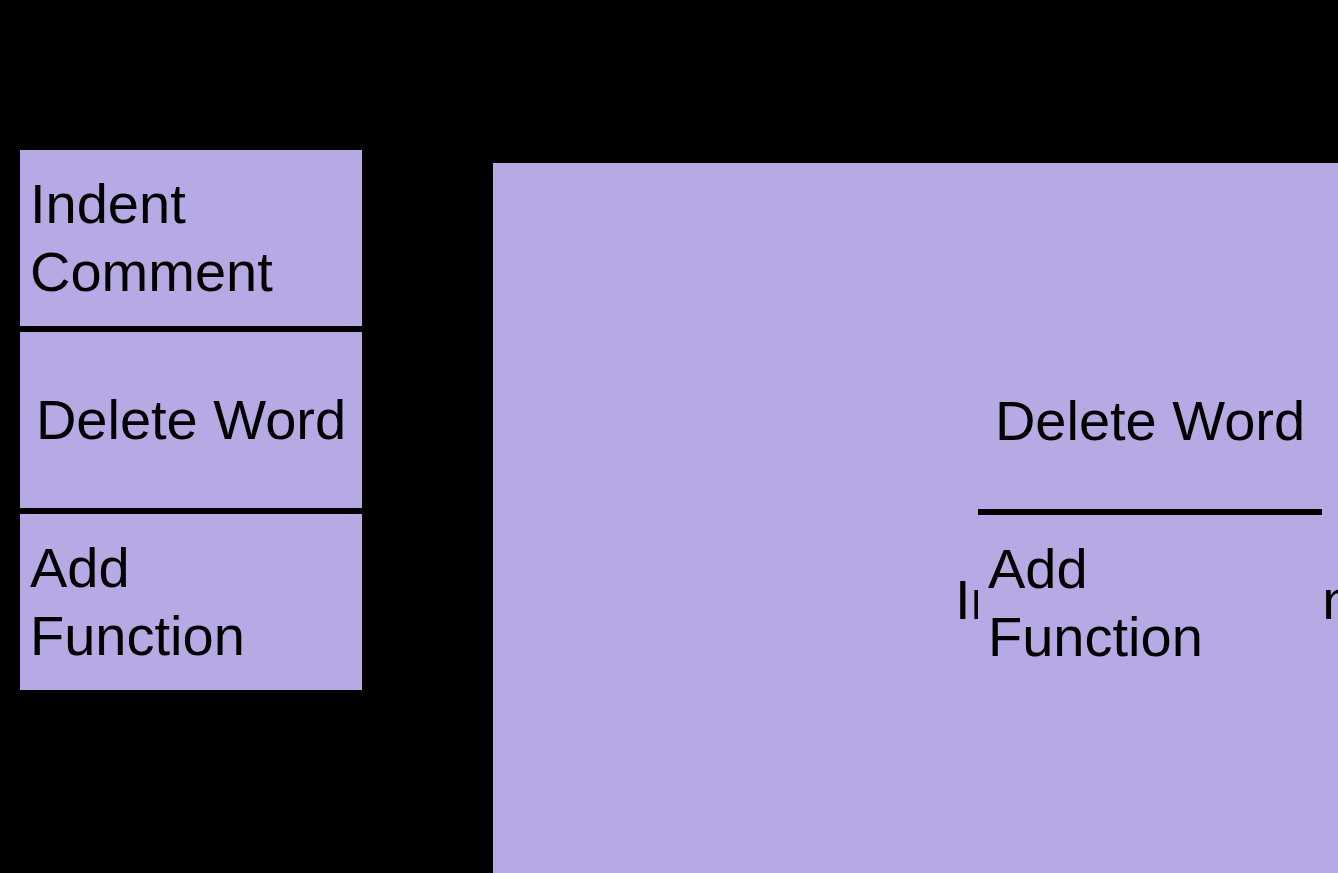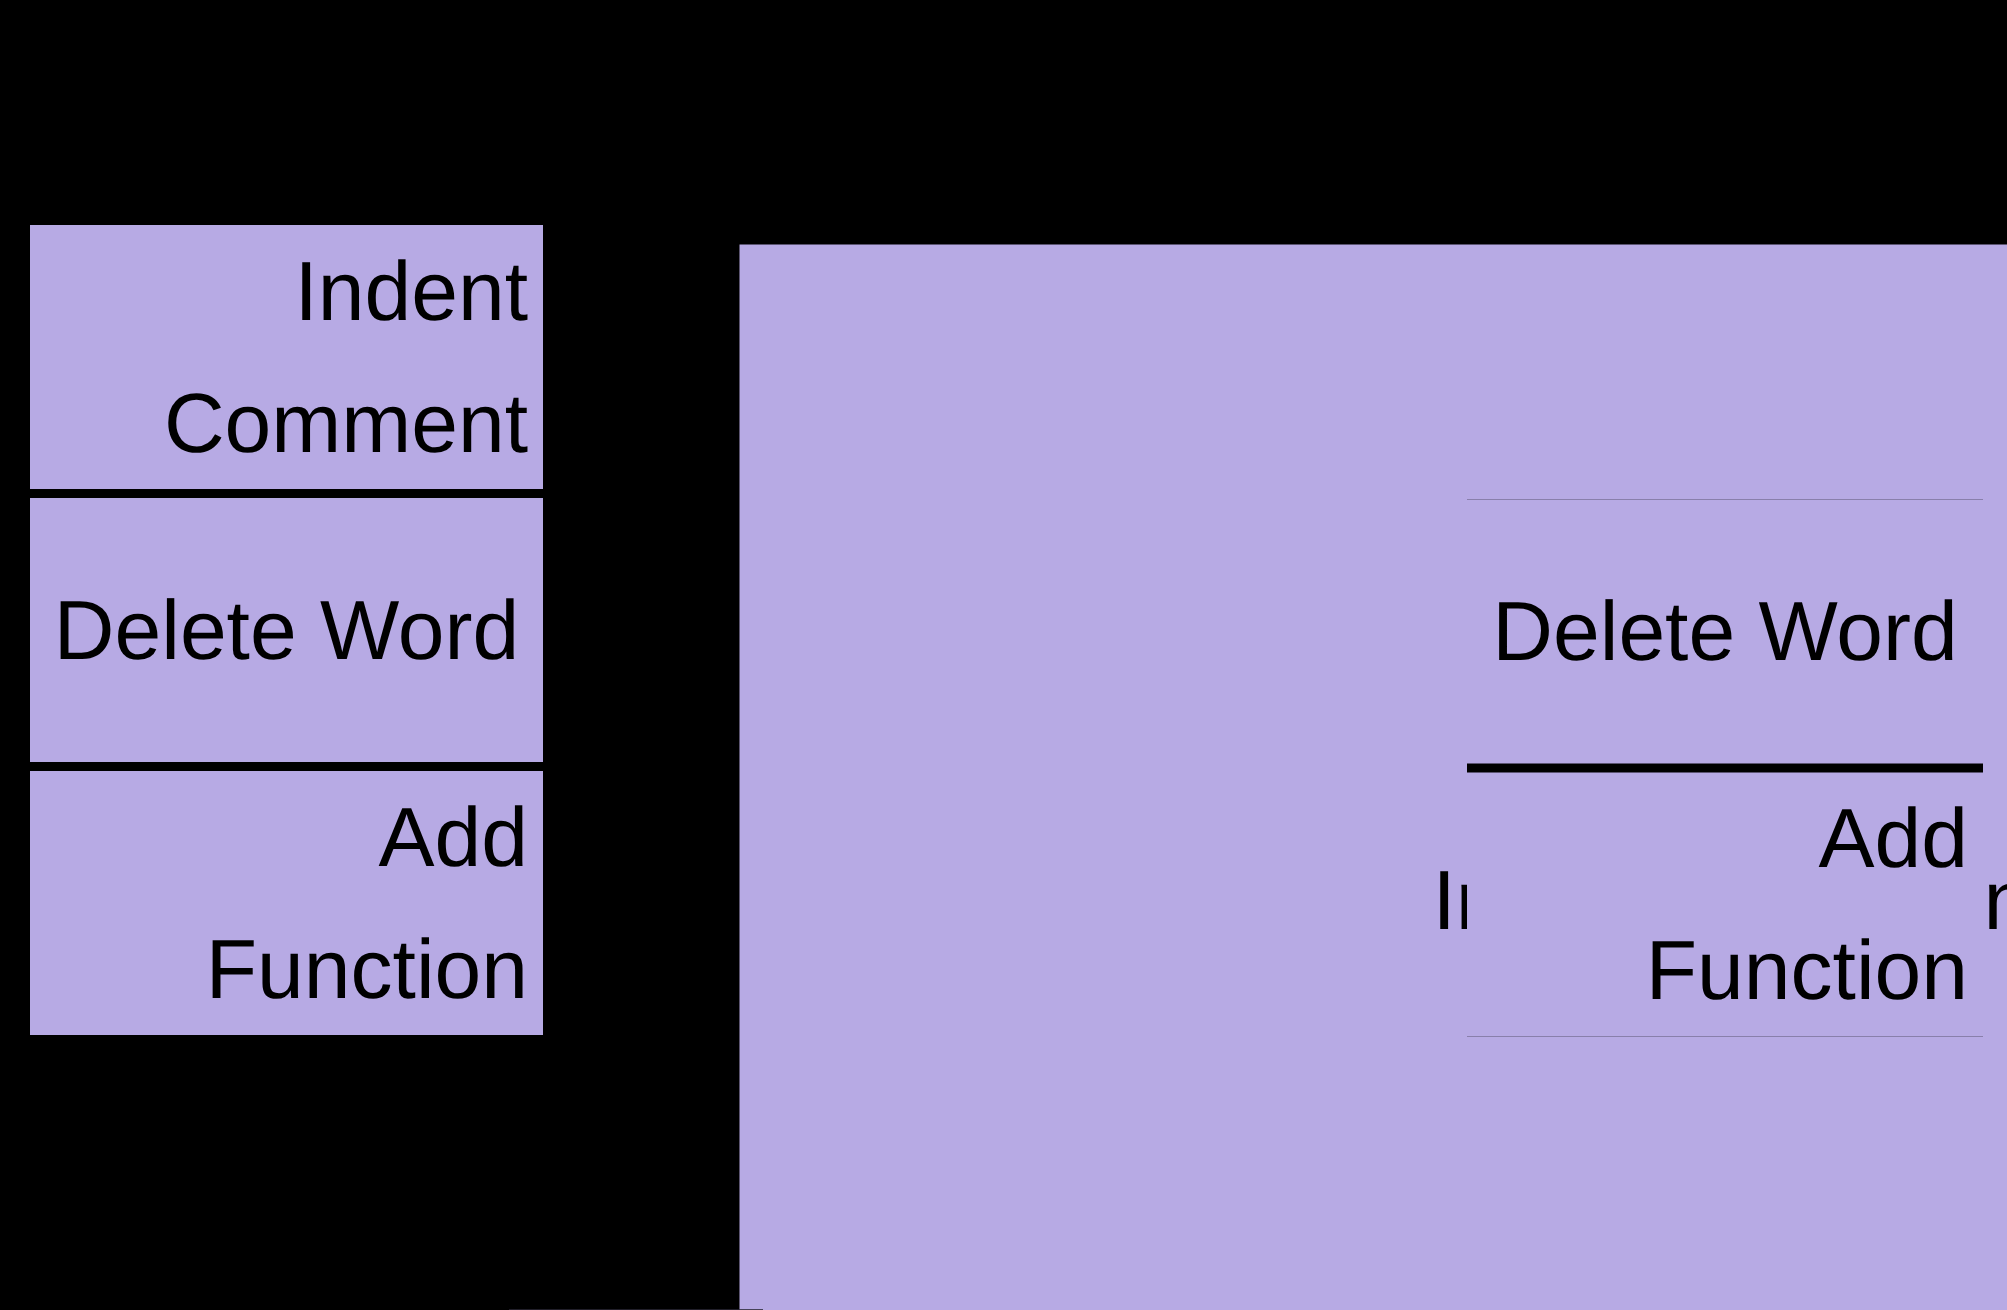--- a/index.html
+++ b/index.html
@@ -22,23 +22,23 @@
     gap: 6px;               
     background: #000000;
   }
   .menu-cell {
     background: var(--box-fill, #b7aae4);
     color: var(--label-color, #000000);
     flex: 1 1 0;
     display: flex;
     align-items: center;
     justify-content: center;
-    text-align: right;
+    text-align: left;
     font-size: 56px;
-    line-height: 88px;
+    line-height: 68px;
     padding: 0 10px;
     box-sizing: border-box;
   }
   .stack-left   { left: 20px;  top: 150px; width: 342px; height: 540px; }
   .box-floating { left: 493px; top: 163px; width: 356px; height: 176px; position: absolute; }
   .stack-right  { left: 978px; top: 333px; width: 344px; height: 358px; }
   .box-floating.menu-cell { flex: none; width: 100%; height: 100%; padding: 0; }
 </style>
 </head>
 <body style="background: rgb(0, 0, 0);">

